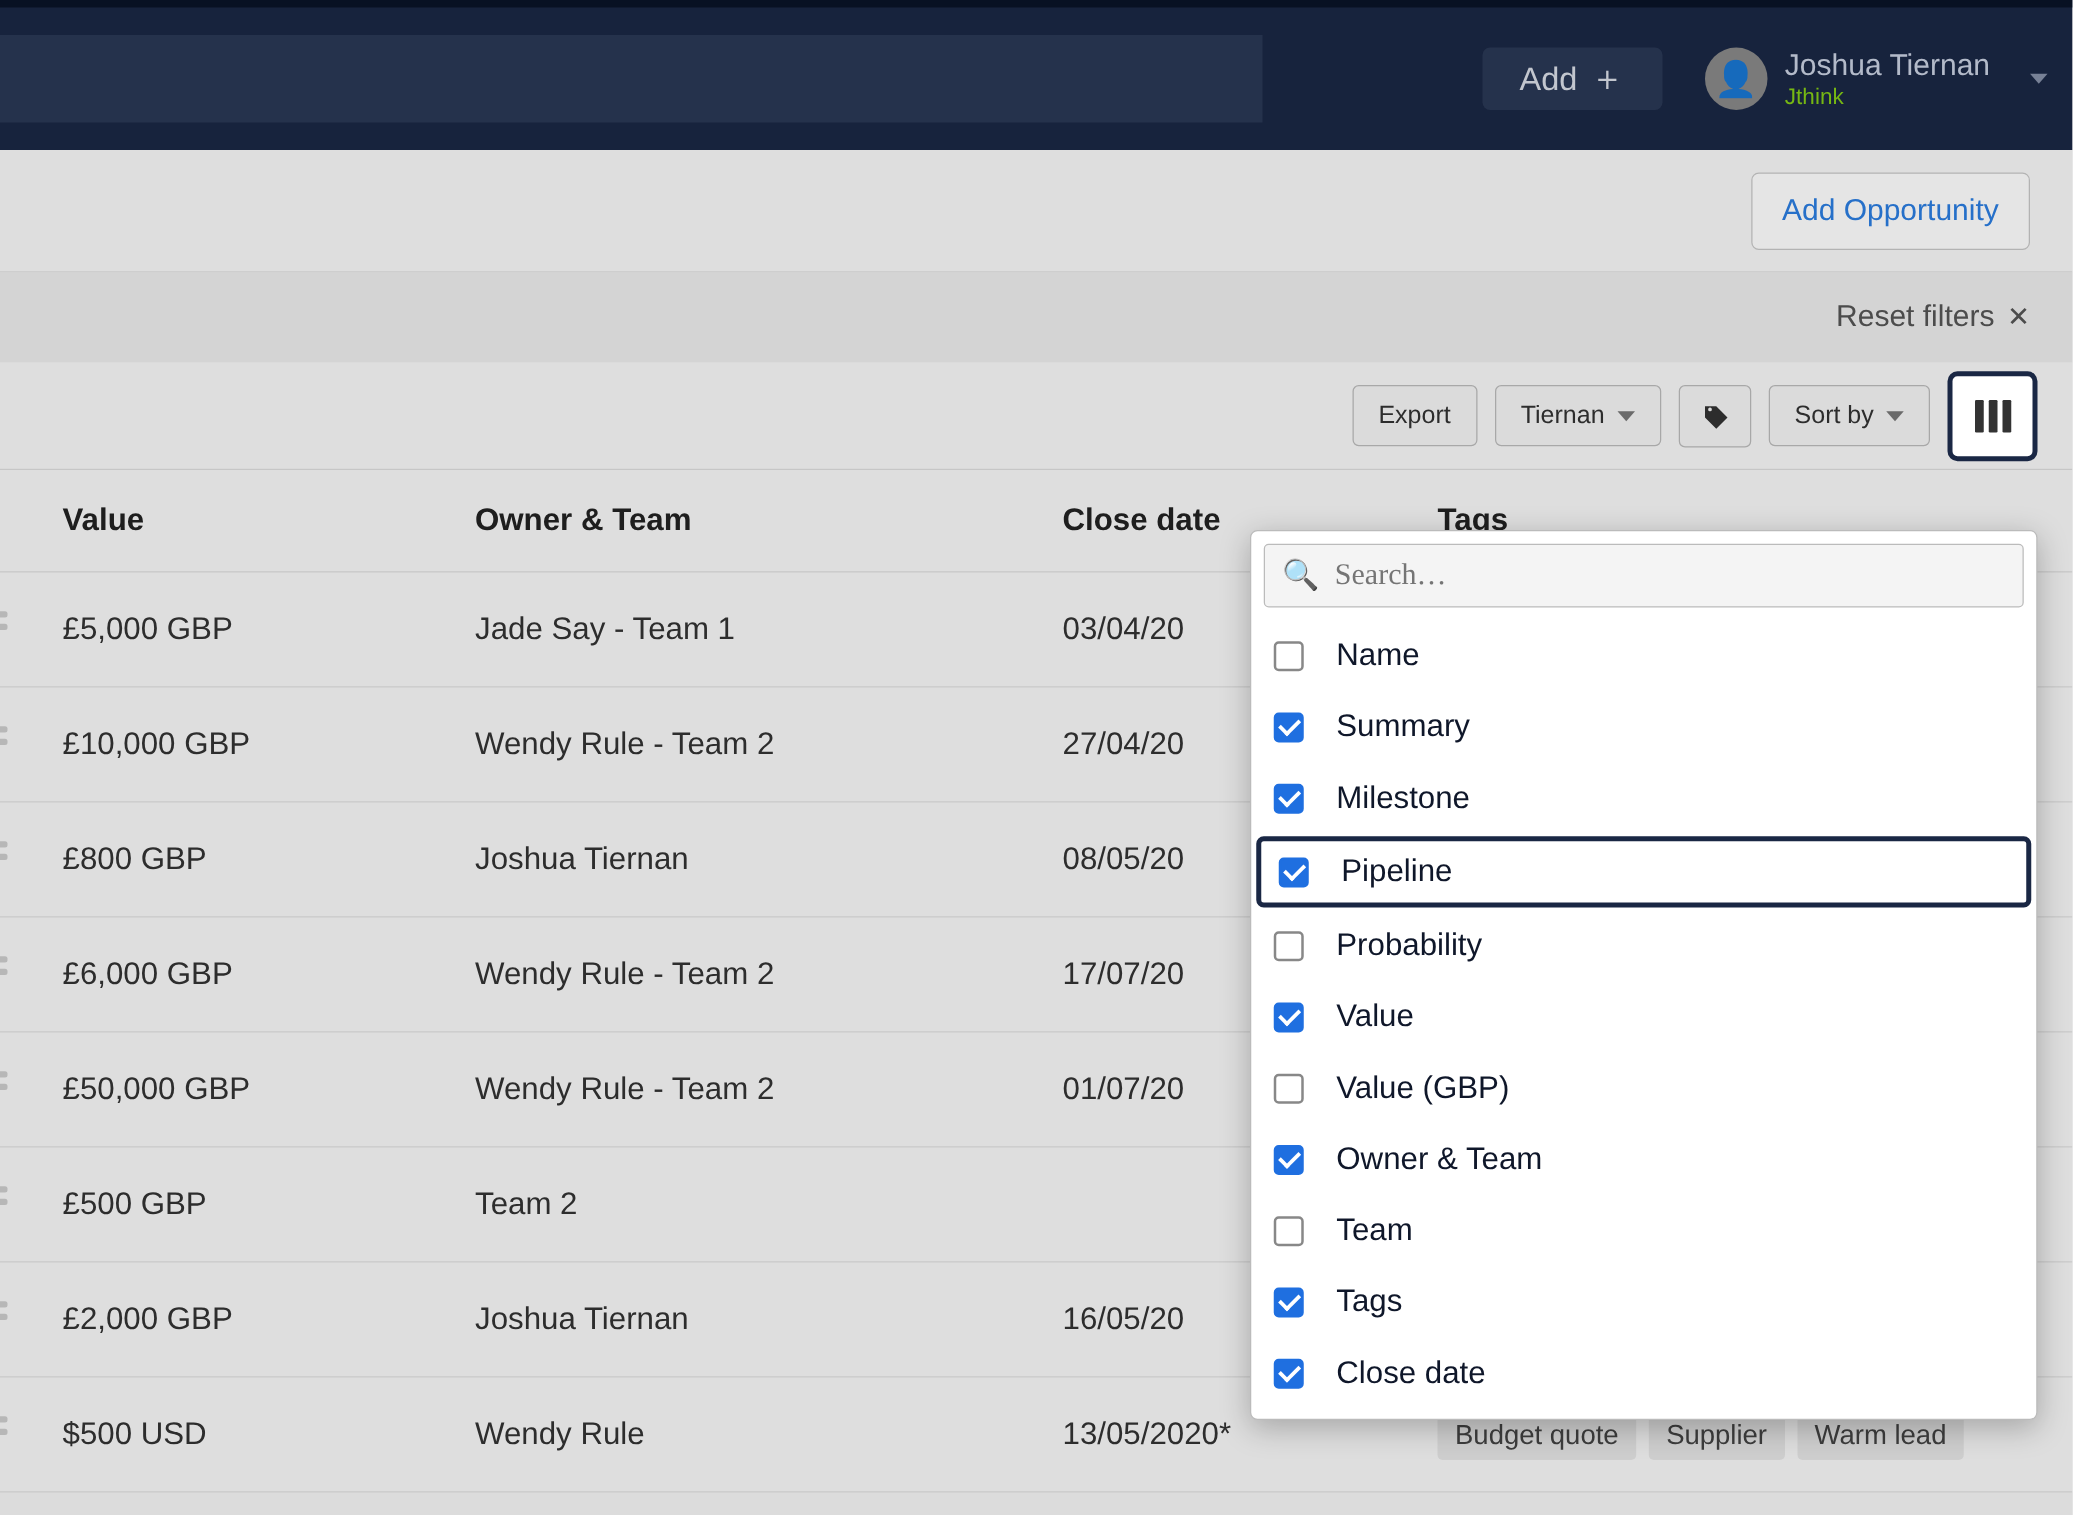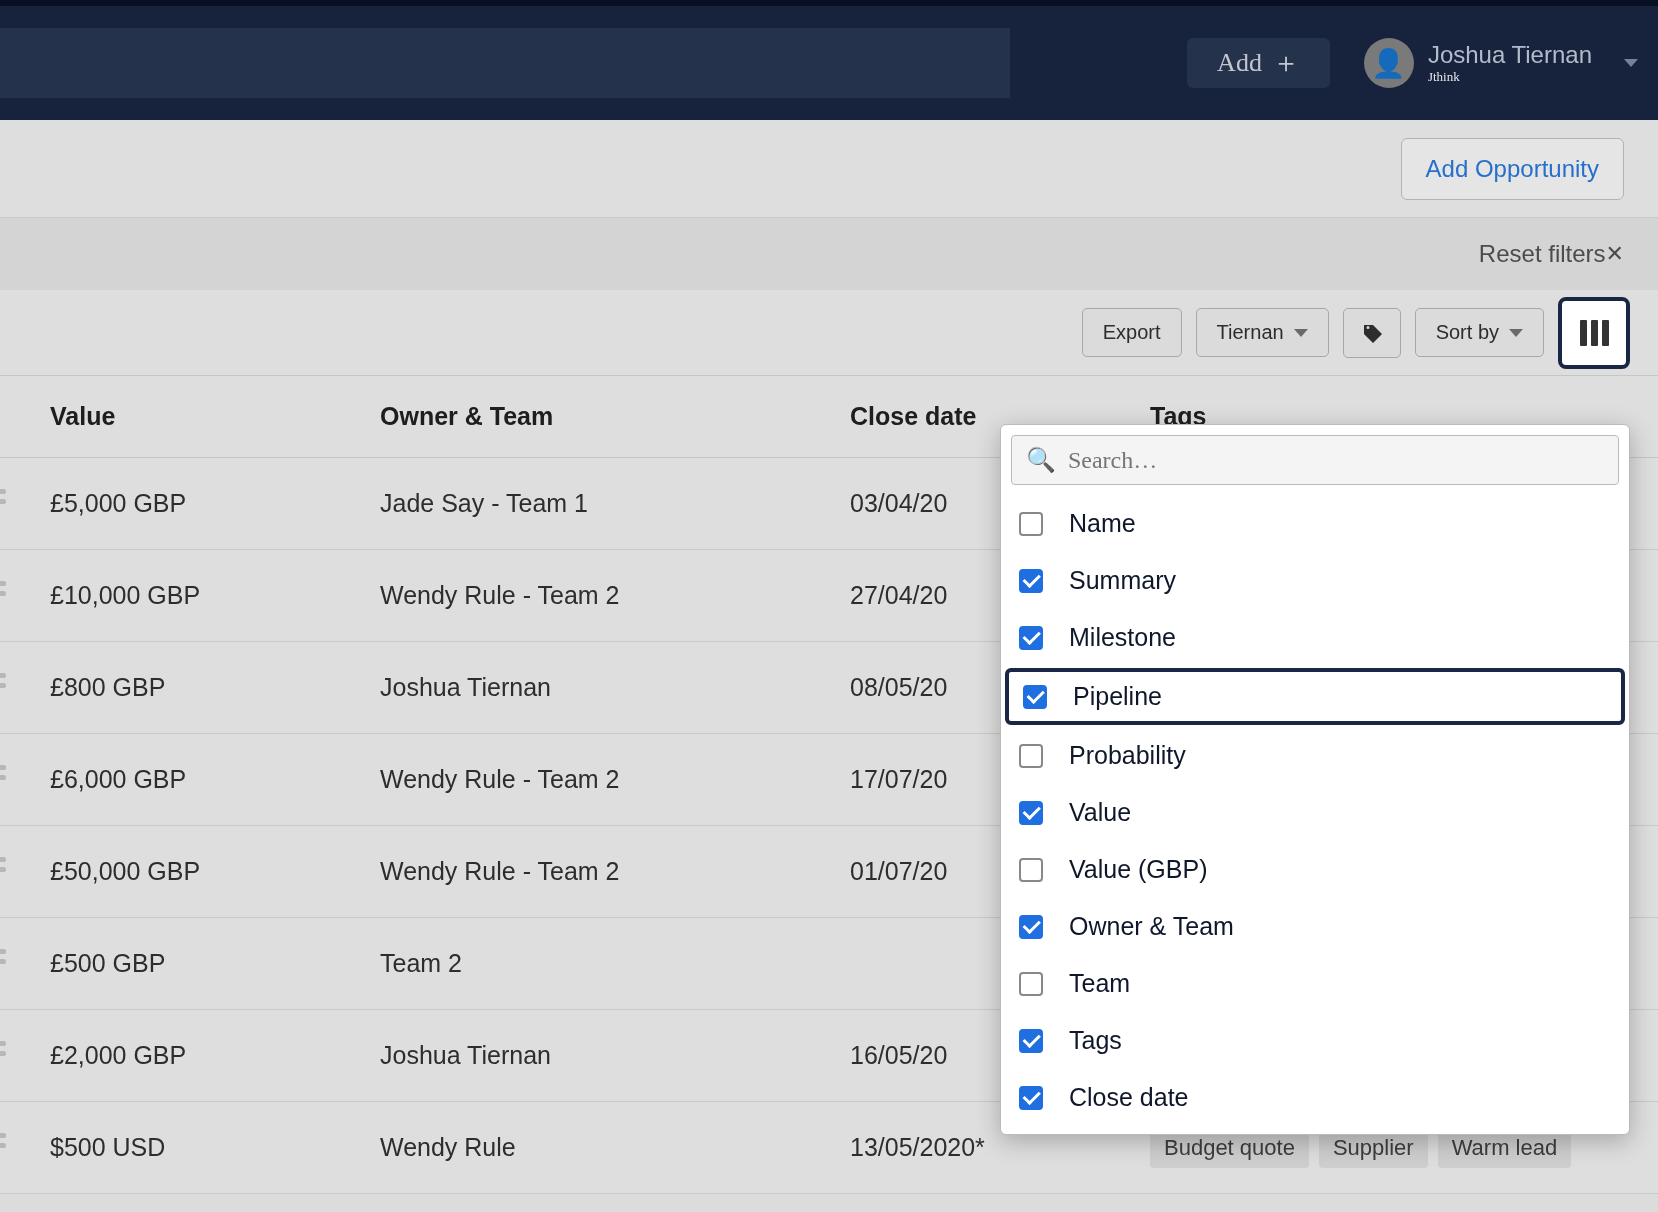--- a/index.html
+++ b/index.html
@@ -38,39 +38,38 @@
     border: none;
     color: #d8dde6;
     font-size: 26px;
     padding: 6px 30px;
     border-radius: 6px;
     display: flex;
     align-items: center;
     gap: 10px;
     margin-right: 34px;
     cursor: pointer;
-    font-family: Liberation Serif, serif;
   }
   .add-btn .plus { font-size: 28px; font-weight: 300; }
   .user-block {
     display: flex;
     align-items: center;
     gap: 14px;
     color: #d8dde6;
   }
   .avatar {
     width: 50px; height: 50px;
     border-radius: 50%;
     background: #888;
     display:flex;align-items:center;justify-content:center;
     font-size:28px;color:#fff;
   }
   .user-text { display:flex; flex-direction:column; }
   .user-name { font-size: 24px; color:#c8d0e0; }
-  .user-sub { font-size: 13px; color:#ffffff;font-family:Liberation Serif, serif; }
+  .user-sub { font-size: 18px; color:#84cc16; }
   .caret-down {
     width:0;height:0;
     border-left:7px solid transparent;
     border-right:7px solid transparent;
     border-top:8px solid #8590a8;
     margin-left:18px;
   }
 
   .subbar {
     background: #f8f8f8;
@@ -94,21 +93,21 @@
   .filterbar {
     background:#ececec;
     height: 72px;
     display:flex;
     align-items:center;
     justify-content:flex-end;
     padding-right: 34px;
     font-size: 24px;
     color:#555;
   }
-  .reset-filters { display:flex; align-items:center; cursor:pointer;}
+  .reset-filters { display:flex; align-items:center; gap:10px; cursor:pointer;}
   .reset-x { font-size:22px; }
 
   .toolbar {
     height: 86px;
     display:flex;
     align-items:center;
     justify-content:flex-end;
     gap: 14px;
     padding-right: 28px;
     border-bottom:1px solid #ddd;

